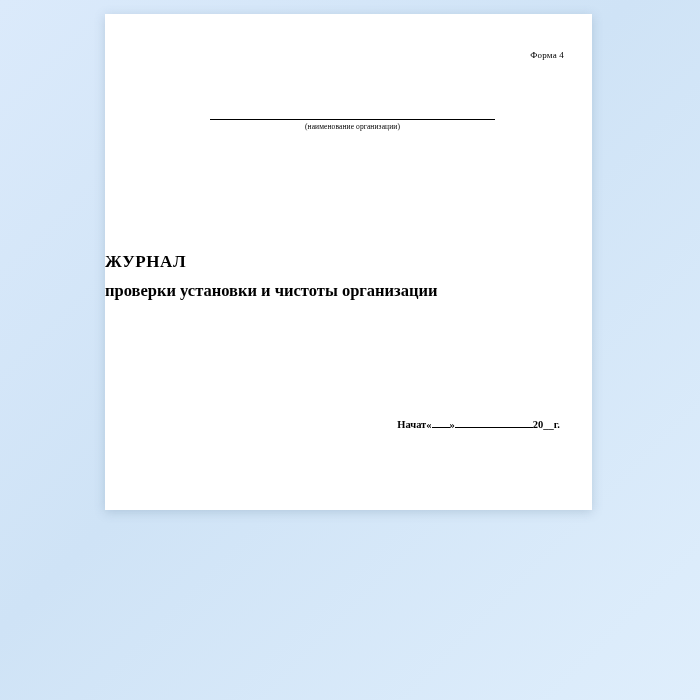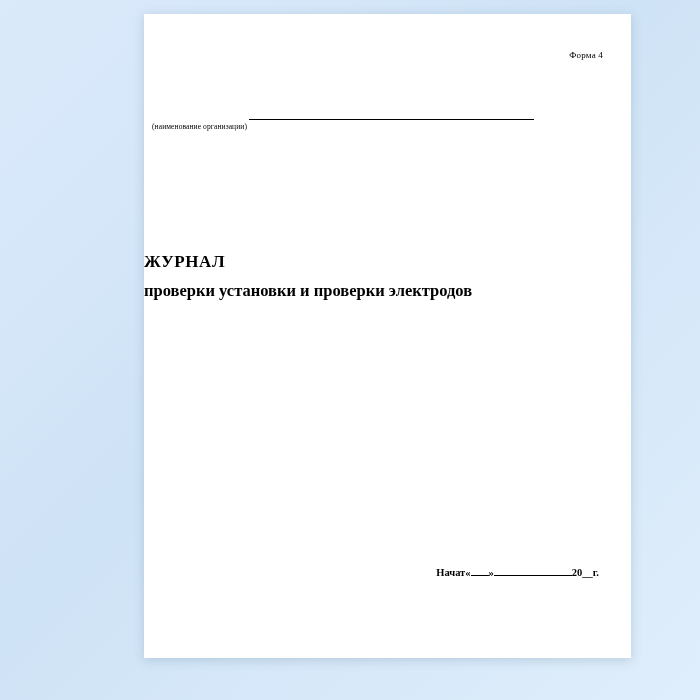--- a/index.html
+++ b/index.html
@@ -19,39 +19,38 @@
     top: 0;
     width: 700px;
     height: 700px;
     background: linear-gradient(135deg, #dbeafb 0%, #cfe3f6 45%, #dfeefc 100%);
   }
   .page {
     position: absolute;
     left: 105px;
     top: 14px;
     width: 487px;
-    height: 644px;
+    height: 496px;
     background: #ffffff;
     box-shadow: 0 2px 10px rgba(80, 110, 140, 0.25);
-    margin-left: 39px;
   }
   .form-label {
     position: absolute;
     right: 28px;
     top: 36px;
     font-size: 9px;
     color: #000;
     letter-spacing: 0.2px;
   }
   .org-block {
     position: absolute;
     left: 8px;
     right: 0;
     top: 92px;
-    text-align: left;
+    text-align: center;
   }
   .org-rule {
     width: 285px;
     margin: 0 auto;
     border-bottom: 1px solid #000;
     height: 13px;
   }
   .org-caption {
     font-size: 7.5px;
     margin-top: 2px;
@@ -108,21 +107,21 @@
 
   <div class="form-label">Форма 4</div>
 
   <div class="org-block">
     <div class="org-rule"></div>
     <div class="org-caption">(наименование организации)</div>
   </div>
 
   <div class="title-block">
     <div class="title-main">ЖУРНАЛ</div>
-    <div class="title-sub">проверки установки и проверки электродов</div>
+    <div class="title-sub">проверки установки и чистоты организации</div>
   </div>
 
   <div class="footer-block">
     <div class="footer-line">
       <span>Начат</span><span>«</span><span class="blank" style="width:18px"></span><span>»</span><span class="blank"></span><span>20</span><span>__г.</span>
     </div>
   </div>
 
 </div>
 

